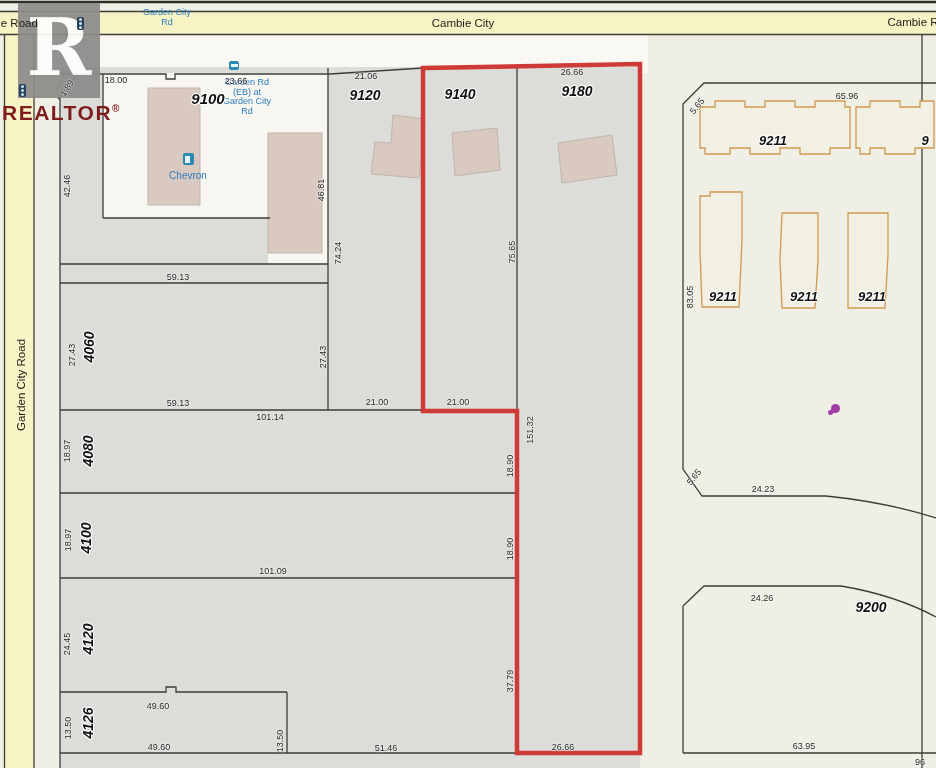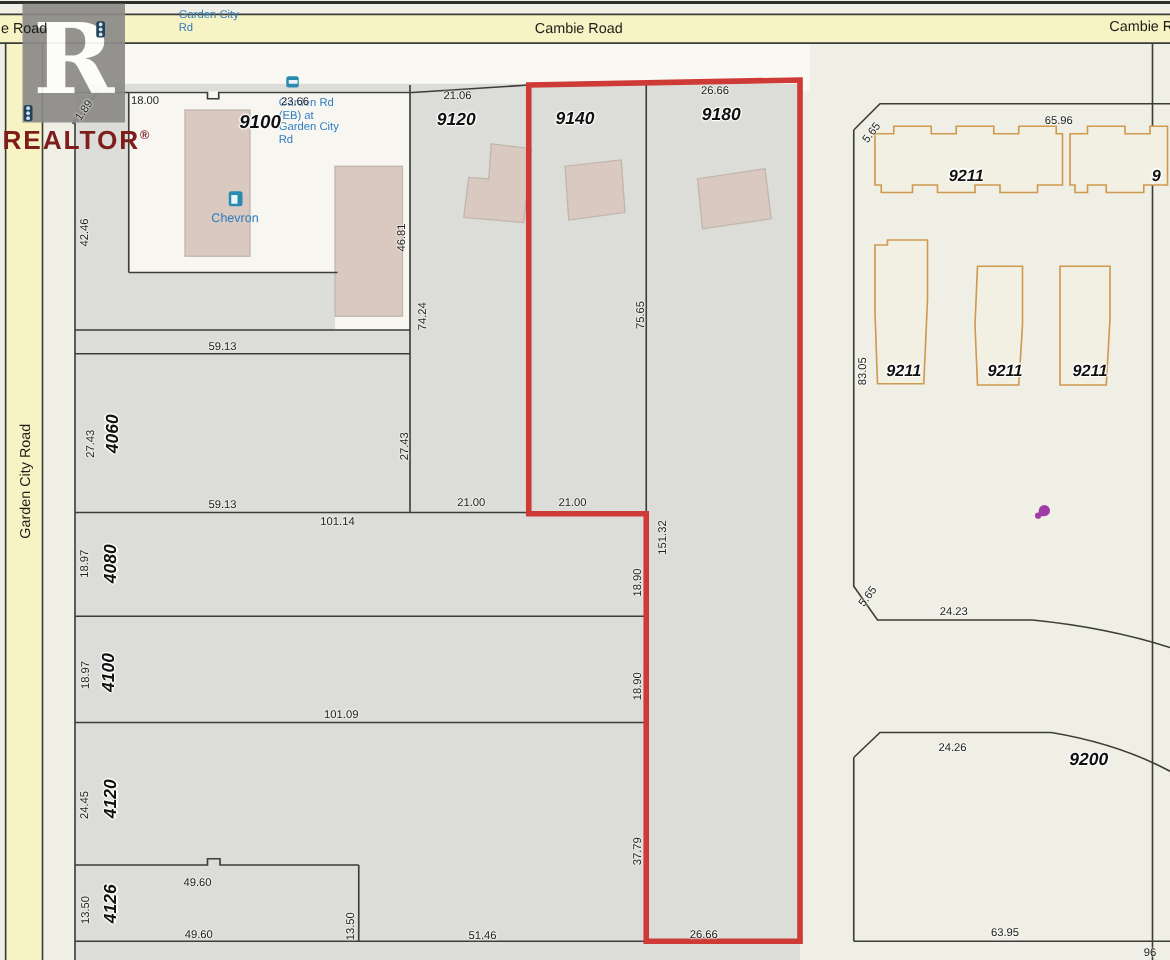--- a/index.html
+++ b/index.html
@@ -33,21 +33,21 @@
     font-size:9px;color:#1e1e1c;
     text-shadow:0 0 2px #fff,0 0 2px #fff;
   }
   .lot-label{
     position:absolute;z-index:3;white-space:nowrap;
     font-size:14px;font-weight:bold;font-style:italic;color:#111;
     text-shadow:-1px 0 0 #fff,1px 0 0 #fff,0 -1px 0 #fff,0 1px 0 #fff,0 0 3px #fff;
   }
   .road-label{font-size:11.5px;color:#1d1d1a;}
   .road-label-v{transform:translate(-50%,-50%) rotate(-90deg);}
-  .transit{color:#2d7cc0;font-size:9px;line-height:9.5px;text-align:left;}
+  .transit{color:#2d7cc0;font-size:9px;line-height:9.5px;text-align:center;}
   .poi-label{color:#2d7cc0;font-size:10px;}
 
   
   .traffic-light-icon{
     position:absolute;z-index:4;width:7px;height:13px;border-radius:2px;
     background:#23435c;display:flex;flex-direction:column;align-items:center;justify-content:space-evenly;
   }
   .traffic-light-icon i{width:3px;height:3px;border-radius:50%;background:#cfe3ef;display:block;}
   .bus-icon{
     position:absolute;z-index:4;width:10px;height:9px;border-radius:2px;background:#2a8ab0;
@@ -115,21 +115,21 @@
     </g>
 
     <path d="M423,68 L640,64 V753 H517 V411 H423 Z" fill="none" stroke="#ce3a35" stroke-width="4.5" stroke-linejoin="miter"></path>
   </svg>
 
   <div class="logo-box">
     <span class="logo-r">R</span>
   </div>
   <div class="logo-word"><span>REALTOR</span><sup>®</sup></div>
 
-  <div class="lbl road-label" style="left:463px;top:23px;">Cambie Road</div>
+  <div class="lbl road-label" style="left:463px;top:23px;">Cambie City</div>
   <div class="lbl road-label" style="left:913px;top:22px;">Cambie R</div>
   <div class="lbl road-label" style="left:18px;top:23px;z-index:4;">le Road</div>
   <div class="lbl road-label road-label-v" style="left:21px;top:385px;">Garden City Road</div>
 
   <div class="lbl transit" style="left:167px;top:17px;">
     <div>Garden City</div>
     <div>Rd</div>
   </div>
   <div class="lbl transit" style="left:247px;top:97px;">
     <div>Garden Rd</div>

